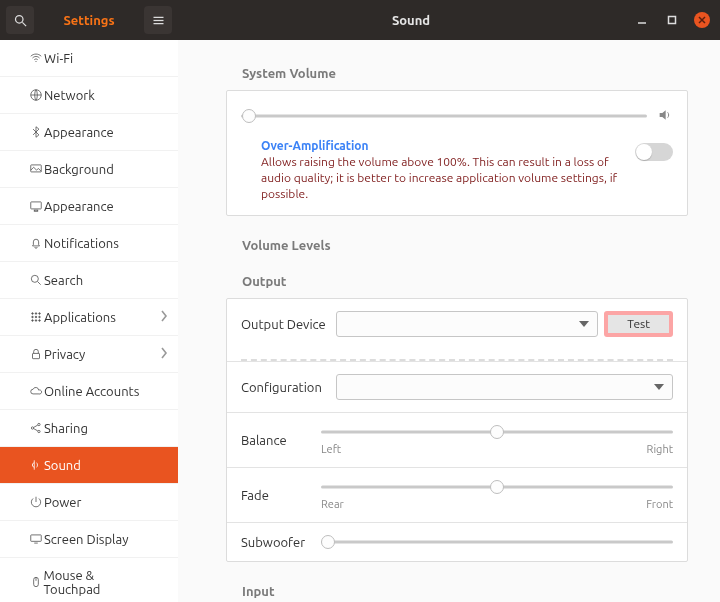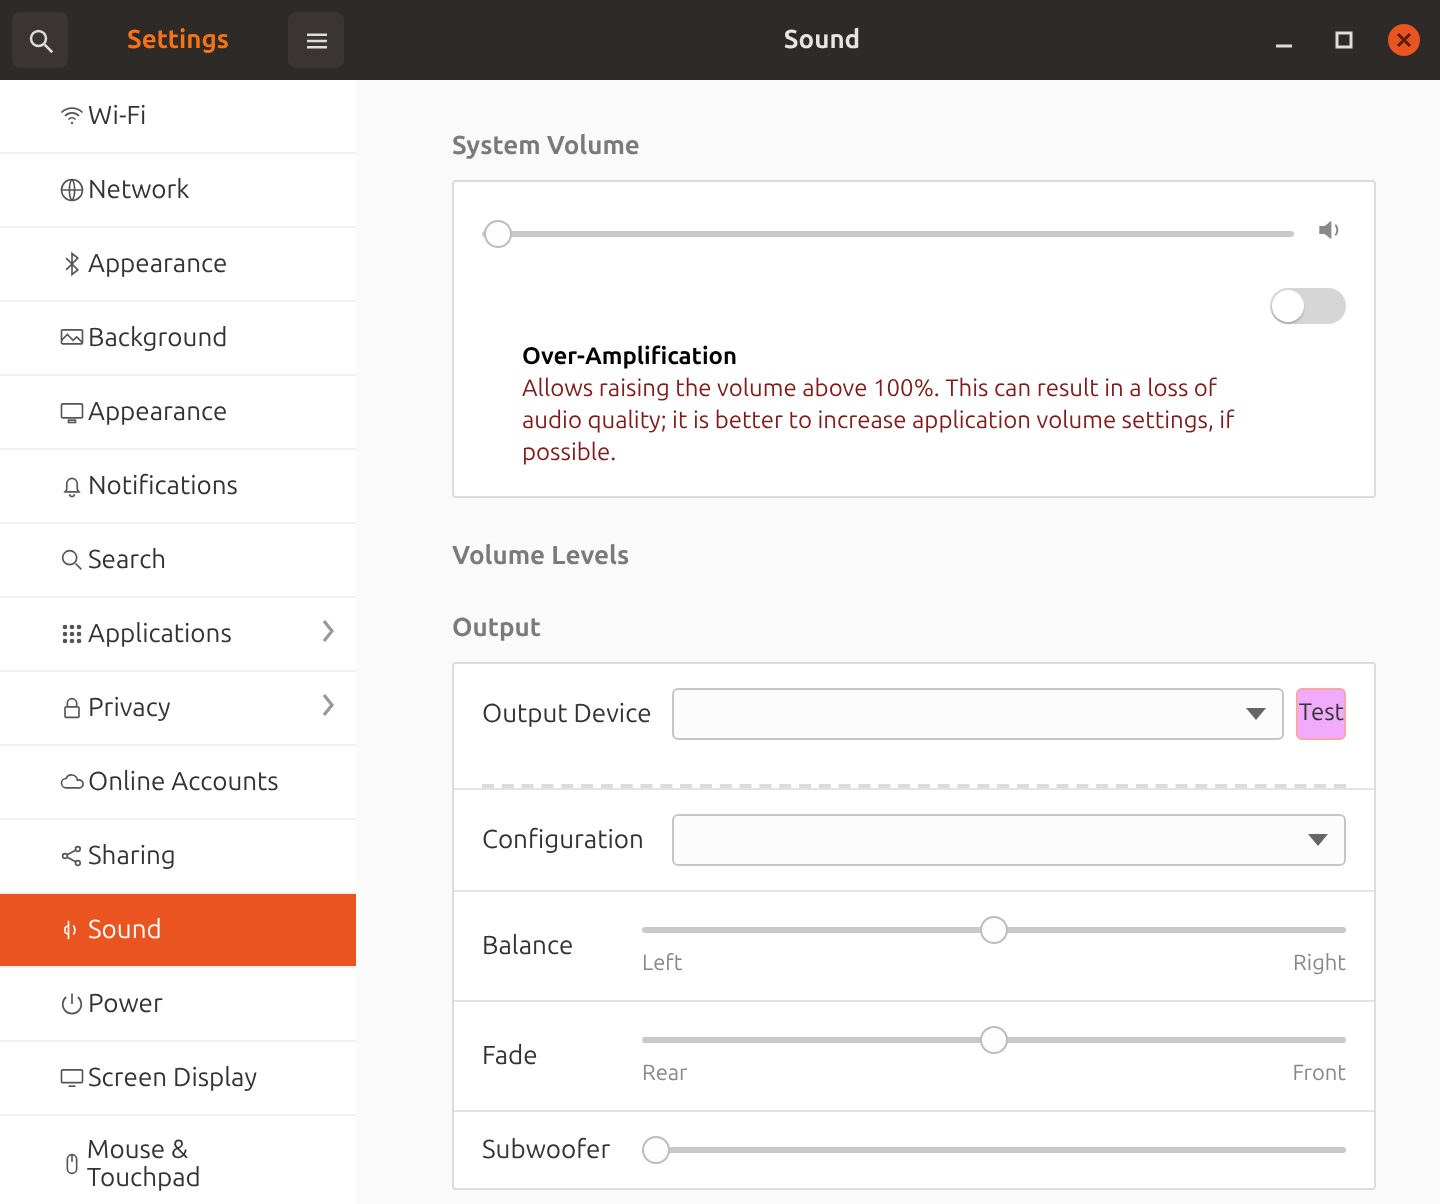--- a/index.html
+++ b/index.html
@@ -23,43 +23,43 @@
   .sidebar { width: 178px; background: #fff; overflow-y: auto; }
   .side-item { display: flex; align-items: center; padding: 10px 28px; font-size: 13px; color: #333; border-bottom: 1px solid #f1f1f1; cursor: pointer; position: relative; }
   .side-item .ico { width: 16px; height: 16px; display: flex; align-items: center; justify-content: center; }
   .side-item .ico svg { width: 14px; height: 14px; fill: none; stroke: #555; stroke-width: 1.4; }
   .side-item.active { background: #e95420; color: #fff; }
   .side-item.active .ico svg { stroke: #fff; }
   .chev { position: absolute; right: 10px; top: 50%; transform: translateY(-50%); }
   .chev svg { width: 8px; height: 12px; stroke: #999; stroke-width: 1.6; fill: none; }
 
   .content { flex: 1; overflow-y: auto; padding: 20px 32px 40px 48px; background: #fafafa; }
-  .section-label { color: #7a7a7a; font-weight: 700; font-size: 13px; margin: 6px 0 10px; }
+  .section-label { color: #7a7a7a; font-weight: 700; font-size: 13px; margin: 6px 16px 10px; }
   .panel { background: #fff; border: 1px solid #dcdcdc; border-radius: 2px; }
   .sysvol-panel { padding: 16px 14px 12px; }
   .slider { position: relative; height: 14px; }
   .slider .track { position: absolute; left: 0; right: 0; top: 50%; height: 3px; background: #c9c9c9; border-radius: 2px; transform: translateY(-50%); }
   .slider .thumb { position: absolute; top: 50%; width: 14px; height: 14px; background: #fdfdfd; border: 1px solid #bdbdbd; border-radius: 50%; transform: translate(-50%,-50%); }
   .sysvol-row { display: flex; align-items: center; gap: 10px; }
   .sysvol-row .slider { flex: 1; }
   .spk-ico svg { width: 16px; height: 16px; fill: #888; }
   .ovamp { display: flex; gap: 12px; margin-top: 14px; padding-left: 20px; }
   .ov-text { flex: 1; font-size: 12px; }
-  .ov-title { font-weight: 700; color: #000000; margin-top: 32px; }
+  .ov-title { font-weight: 700; color: #3b82f6; }
   .ov-desc { color: #7f1d1d; margin-top: 2px; line-height: 1.35; }
   .switch { width: 38px; height: 18px; background: #d6d6d6; border-radius: 9px; position: relative; cursor: pointer; margin-top: 4px; flex-shrink: 0; }
   .switch .knob { width: 16px; height: 16px; background: #fff; border-radius: 50%; position: absolute; top: 1px; left: 1px; box-shadow: 0 1px 1px rgba(0,0,0,.2); }
 
   .panel .row { display: flex; align-items: center; padding: 12px 14px; border-top: 1px solid #e3e3e3; }
   .panel .row:first-child { border-top: none; }
   .row-label { width: 80px; font-size: 13px; color: #333; flex-shrink: 0; padding-right: 6px; }
   .row-body { flex: 1; }
   .combo { height: 26px; border: 1px solid #c6c6c6; border-radius: 3px; background: #fcfcfc; display: flex; align-items: center; justify-content: flex-end; padding: 0 8px; cursor: pointer; }
   .combo svg { width: 10px; height: 6px; fill: #666; }
-  .btn { height: 26px; padding: 0 0; border: 1px solid #fca5a5; border-radius: 3px; background: #f0abfc; font-size: 12px; cursor: pointer; display: inline-flex; align-items: center; }
+  .btn { height: 26px; padding: 0 19px; border: 4px solid #fca5a5; border-radius: 3px; background: #e5e5e5; font-size: 12px; cursor: pointer; display: inline-flex; align-items: center; }
   .od-row .row-body { display: flex; gap: 6px; }
   .od-row .combo { flex: 1; }
   .dash { height: 1px; border-top: 2px dashed #dcdcdc; margin: 10px 14px 0; }
   .bal-wrap { position: relative; }
   .labels { display: flex; justify-content: space-between; font-size: 11px; color: #888; margin-top: 4px; }
 
   
   .sidebar::-webkit-scrollbar { width: 0; }
   .content::-webkit-scrollbar { width: 8px; }
   .content::-webkit-scrollbar-thumb { background: #d0d0d0; border-radius: 4px; }

